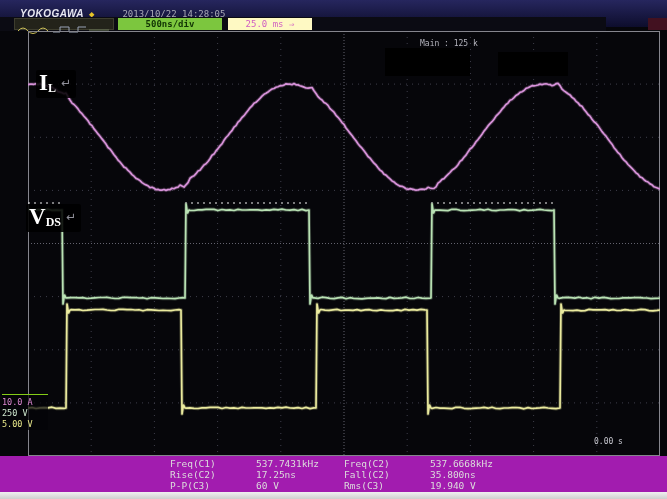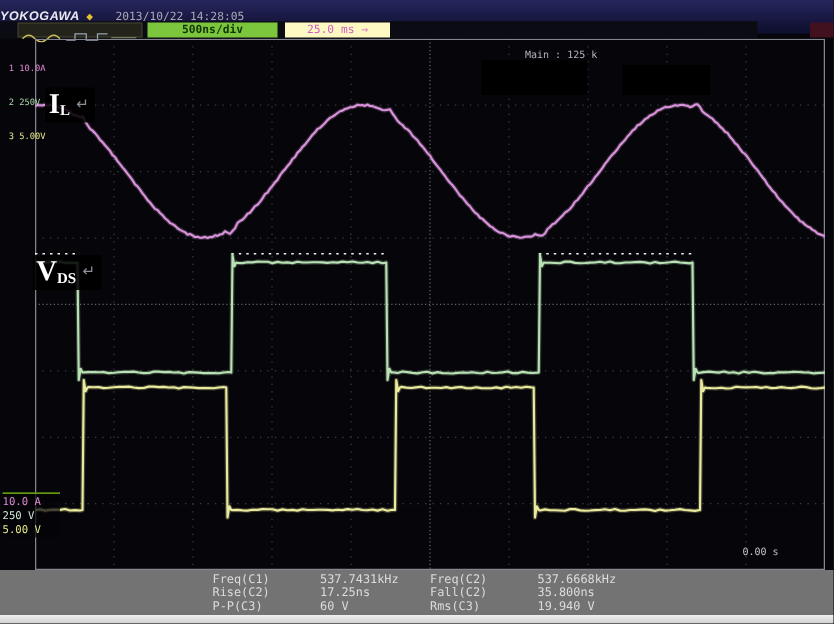--- a/index.html
+++ b/index.html
@@ -1,24 +1,24 @@
 <!DOCTYPE html>
 <html><head>
 <meta charset="utf-8">
 <style>
   html,body{margin:0;padding:0;background:#2a2a2a;}
   .scope{position:relative;width:667px;height:499px;background:#06060a;overflow:hidden;
          font-family:"DejaVu Sans Mono",monospace;}
   
   .topbar{position:absolute;left:0;top:0;width:667px;height:27px;box-sizing:border-box;
-          background:linear-gradient(#26265e,#0d0d2c);display:flex;align-items:center;padding-left:0;}
+          background:linear-gradient(#26265e,#0d0d2c);display:flex;align-items:center;padding-left:20px;}
   .brand{color:#e9e9f2;font-weight:bold;font-style:italic;font-size:10px;letter-spacing:.5px;
          font-family:"Liberation Sans",sans-serif;}
   .diamond{color:#e6c428;font-size:9px;margin-left:5px;}
-  .datetime{color:#a9a9b6;font-size:9px;margin-left:18px;}
+  .datetime{color:#a9a9b6;font-size:9px;margin-left:28px;}
   
   .bar2{position:absolute;left:0;top:17px;width:606px;height:14px;background:#0b0b13;}
   .preview{position:absolute;left:14px;top:1px;width:100px;height:12px;background:#23231a;
            border:1px solid #3d3d2e;box-sizing:border-box;}
   .tb-green{position:absolute;left:118px;top:1px;width:104px;height:12px;background:#7cc63e;
             color:#113404;font-size:9px;font-weight:bold;text-align:center;line-height:12px;}
   .tb-mag{position:absolute;left:228px;top:1px;width:84px;height:12px;background:#fef9c3;
           color:#d05ec2;font-size:9px;text-align:center;line-height:12px;}
   .tb-red{position:absolute;left:648px;top:1px;width:19px;height:12px;background:#421120;}
   
@@ -33,21 +33,21 @@
   .ann{position:absolute;color:#fff;font-family:"Liberation Serif",serif;font-weight:bold;
        background:rgba(0,0,0,.88);padding:0 5px 2px 3px;border-radius:2px;white-space:nowrap;}
   .ann .sym{font-size:23px;}
   .ann .sub{font-size:12px;vertical-align:-2px;}
   .ann .mark{color:#90909a;font-size:12px;font-family:"DejaVu Sans",sans-serif;
              margin-left:5px;vertical-align:3px;font-weight:normal;}
   #ann-il{left:36px;top:70px;}
   #ann-vds{left:26px;top:184px;margin-top:20px;}
   #ann-vgs{left:20px;top:306px;}
   
-  .meas{position:absolute;left:0;top:456px;width:667px;height:36px;background:#737373;
+  .meas{position:absolute;left:0;top:456px;width:667px;height:36px;background:#a21caf;
         color:#dcdcdc;font-size:9.5px;}
   .meas span{position:absolute;white-space:pre;}
   .m-r0{top:2px;} .m-r1{top:13px;} .m-r2{top:24px;}
   .m-c0{left:170px;} .m-c1{left:256px;} .m-c2{left:344px;} .m-c3{left:430px;}
   .bottomstrip{position:absolute;left:0;top:492px;width:667px;height:7px;
                background:linear-gradient(#f0f0f0,#cfcfcf);}
 </style>
 </head>
 <body>
 
@@ -85,25 +85,20 @@
       <path d="M0.0 178.5 L4.0 179.5 L8.0 178.9 L12.0 178.7 L16.0 178.9 L20.0 178.2 L24.0 179.4 L28.0 179.1 L32.0 179.4 L34.0 179.0 L34.0 179.0 L35.0 273.0 L36.5 264.0 L38.0 267.0 L39.0 266.9 L43.0 266.7 L47.0 266.7 L51.0 266.8 L55.0 266.7 L59.0 267.5 L63.0 267.2 L67.0 266.8 L71.0 266.5 L75.0 266.5 L79.0 266.3 L83.0 267.0 L87.0 267.5 L91.0 267.4 L95.0 266.3 L99.0 266.3 L103.0 266.7 L107.0 266.5 L111.0 267.0 L115.0 266.8 L119.0 267.8 L123.0 266.7 L127.0 266.9 L131.0 267.1 L135.0 267.5 L139.0 267.4 L143.0 267.5 L147.0 267.6 L151.0 267.0 L155.0 266.6 L157.0 267.0 L157.0 267.0 L158.0 173.0 L159.5 182.0 L161.0 179.0 L162.0 179.3 L166.0 179.5 L170.0 178.8 L174.0 178.9 L178.0 178.3 L182.0 178.4 L186.0 178.4 L190.0 179.5 L194.0 178.5 L198.0 179.2 L202.0 178.9 L206.0 179.5 L210.0 178.4 L214.0 179.0 L218.0 179.0 L222.0 178.8 L226.0 178.8 L230.0 178.9 L234.0 179.3 L238.0 178.8 L242.0 179.1 L246.0 178.3 L250.0 178.8 L254.0 178.2 L258.0 179.0 L262.0 179.2 L266.0 178.6 L270.0 179.5 L274.0 178.4 L278.0 179.6 L281.0 179.0 L281.0 179.0 L282.0 273.0 L283.5 264.0 L285.0 267.0 L286.0 266.8 L290.0 267.4 L294.0 266.2 L298.0 266.7 L302.0 267.3 L306.0 267.7 L310.0 266.8 L314.0 266.4 L318.0 267.7 L322.0 266.7 L326.0 267.5 L330.0 267.6 L334.0 267.8 L338.0 267.3 L342.0 267.0 L346.0 267.2 L350.0 266.8 L354.0 267.4 L358.0 267.6 L362.0 266.4 L366.0 267.4 L370.0 267.2 L374.0 266.9 L378.0 266.2 L382.0 267.5 L386.0 267.5 L390.0 266.5 L394.0 267.1 L398.0 267.4 L402.0 267.1 L403.0 267.0 L403.0 267.0 L404.0 173.0 L405.5 182.0 L407.0 179.0 L408.0 179.2 L412.0 179.2 L416.0 179.4 L420.0 179.6 L424.0 178.3 L428.0 178.3 L432.0 179.3 L436.0 179.6 L440.0 179.4 L444.0 179.1 L448.0 179.0 L452.0 178.4 L456.0 179.2 L460.0 178.2 L464.0 179.5 L468.0 179.6 L472.0 179.0 L476.0 179.0 L480.0 178.7 L484.0 178.5 L488.0 178.9 L492.0 179.8 L496.0 178.6 L500.0 179.5 L504.0 179.2 L508.0 178.8 L512.0 178.3 L516.0 179.0 L520.0 179.3 L524.0 179.7 L526.0 179.0 L526.0 179.0 L527.0 273.0 L528.5 264.0 L530.0 267.0 L531.0 267.3 L535.0 266.7 L539.0 266.3 L543.0 266.7 L547.0 267.1 L551.0 266.2 L555.0 267.2 L559.0 266.8 L563.0 267.8 L567.0 266.3 L571.0 267.2 L575.0 266.4 L579.0 266.9 L583.0 267.7 L587.0 267.5 L591.0 267.5 L595.0 266.8 L599.0 266.9 L603.0 266.8 L607.0 266.5 L611.0 266.6 L615.0 266.9 L619.0 267.0 L623.0 267.7 L627.0 267.3 L631.0 267.1 L632.0 267.0" stroke="#b9e2b4" stroke-width="1.7" fill="none" stroke-linejoin="round"></path>
       <path d="M0.0 377.1 L4.0 376.5 L8.0 377.5 L12.0 376.9 L16.0 376.7 L20.0 376.9 L24.0 376.2 L28.0 377.4 L32.0 377.1 L36.0 377.4 L38.0 377.0 L38.0 377.0 L39.0 273.0 L40.5 282.0 L42.0 279.0 L43.0 278.7 L47.0 278.8 L51.0 278.7 L55.0 279.5 L59.0 279.2 L63.0 278.8 L67.0 278.5 L71.0 278.5 L75.0 278.3 L79.0 279.0 L83.0 279.5 L87.0 279.4 L91.0 278.3 L95.0 278.3 L99.0 278.7 L103.0 278.5 L107.0 279.0 L111.0 278.8 L115.0 279.8 L119.0 278.7 L123.0 278.9 L127.0 279.1 L131.0 279.5 L135.0 279.4 L139.0 279.5 L143.0 279.6 L147.0 279.0 L151.0 278.6 L153.0 279.0 L153.0 279.0 L154.0 383.0 L155.5 374.0 L157.0 377.0 L158.0 377.1 L162.0 376.9 L166.0 377.3 L170.0 377.5 L174.0 376.8 L178.0 376.9 L182.0 376.3 L186.0 376.4 L190.0 376.4 L194.0 377.5 L198.0 376.5 L202.0 377.2 L206.0 376.9 L210.0 377.5 L214.0 376.4 L218.0 377.0 L222.0 377.0 L226.0 376.8 L230.0 376.8 L234.0 376.9 L238.0 377.3 L242.0 376.8 L246.0 377.1 L250.0 376.3 L254.0 376.8 L258.0 376.2 L262.0 377.0 L266.0 377.2 L270.0 376.6 L274.0 377.5 L278.0 376.4 L282.0 377.6 L286.0 376.8 L288.0 377.0 L288.0 377.0 L289.0 273.0 L290.5 282.0 L292.0 279.0 L293.0 278.5 L297.0 279.1 L301.0 279.4 L305.0 278.9 L309.0 278.4 L313.0 279.5 L317.0 279.2 L321.0 279.2 L325.0 279.4 L329.0 278.7 L333.0 279.6 L337.0 278.9 L341.0 278.6 L345.0 279.5 L349.0 279.6 L353.0 278.8 L357.0 279.5 L361.0 279.6 L365.0 279.6 L369.0 278.9 L373.0 279.7 L377.0 278.4 L381.0 279.2 L385.0 278.6 L389.0 279.2 L393.0 278.4 L397.0 278.9 L399.0 279.0 L399.0 279.0 L400.0 383.0 L401.5 374.0 L403.0 377.0 L404.0 377.4 L408.0 376.5 L412.0 377.2 L416.0 377.2 L420.0 377.4 L424.0 377.6 L428.0 376.3 L432.0 376.3 L436.0 377.3 L440.0 377.6 L444.0 377.4 L448.0 377.1 L452.0 377.0 L456.0 376.4 L460.0 377.2 L464.0 376.2 L468.0 377.5 L472.0 377.6 L476.0 377.0 L480.0 377.0 L484.0 376.7 L488.0 376.5 L492.0 376.9 L496.0 377.8 L500.0 376.6 L504.0 377.5 L508.0 377.2 L512.0 376.8 L516.0 376.3 L520.0 377.0 L524.0 377.3 L528.0 377.7 L532.0 377.0 L532.0 377.0 L533.0 273.0 L534.5 282.0 L536.0 279.0 L537.0 279.3 L541.0 279.5 L545.0 279.6 L549.0 279.2 L553.0 279.8 L557.0 279.6 L561.0 278.4 L565.0 278.8 L569.0 278.9 L573.0 278.8 L577.0 278.6 L581.0 279.3 L585.0 278.6 L589.0 279.5 L593.0 279.3 L597.0 278.7 L601.0 279.2 L605.0 279.5 L609.0 279.0 L613.0 278.3 L617.0 278.7 L621.0 279.6 L625.0 279.8 L629.0 279.4 L632.0 279.0" stroke="#eaea9e" stroke-width="3.6" fill="none" opacity="0.26" stroke-linejoin="round"></path>
       <path d="M0.0 377.1 L4.0 376.5 L8.0 377.5 L12.0 376.9 L16.0 376.7 L20.0 376.9 L24.0 376.2 L28.0 377.4 L32.0 377.1 L36.0 377.4 L38.0 377.0 L38.0 377.0 L39.0 273.0 L40.5 282.0 L42.0 279.0 L43.0 278.7 L47.0 278.8 L51.0 278.7 L55.0 279.5 L59.0 279.2 L63.0 278.8 L67.0 278.5 L71.0 278.5 L75.0 278.3 L79.0 279.0 L83.0 279.5 L87.0 279.4 L91.0 278.3 L95.0 278.3 L99.0 278.7 L103.0 278.5 L107.0 279.0 L111.0 278.8 L115.0 279.8 L119.0 278.7 L123.0 278.9 L127.0 279.1 L131.0 279.5 L135.0 279.4 L139.0 279.5 L143.0 279.6 L147.0 279.0 L151.0 278.6 L153.0 279.0 L153.0 279.0 L154.0 383.0 L155.5 374.0 L157.0 377.0 L158.0 377.1 L162.0 376.9 L166.0 377.3 L170.0 377.5 L174.0 376.8 L178.0 376.9 L182.0 376.3 L186.0 376.4 L190.0 376.4 L194.0 377.5 L198.0 376.5 L202.0 377.2 L206.0 376.9 L210.0 377.5 L214.0 376.4 L218.0 377.0 L222.0 377.0 L226.0 376.8 L230.0 376.8 L234.0 376.9 L238.0 377.3 L242.0 376.8 L246.0 377.1 L250.0 376.3 L254.0 376.8 L258.0 376.2 L262.0 377.0 L266.0 377.2 L270.0 376.6 L274.0 377.5 L278.0 376.4 L282.0 377.6 L286.0 376.8 L288.0 377.0 L288.0 377.0 L289.0 273.0 L290.5 282.0 L292.0 279.0 L293.0 278.5 L297.0 279.1 L301.0 279.4 L305.0 278.9 L309.0 278.4 L313.0 279.5 L317.0 279.2 L321.0 279.2 L325.0 279.4 L329.0 278.7 L333.0 279.6 L337.0 278.9 L341.0 278.6 L345.0 279.5 L349.0 279.6 L353.0 278.8 L357.0 279.5 L361.0 279.6 L365.0 279.6 L369.0 278.9 L373.0 279.7 L377.0 278.4 L381.0 279.2 L385.0 278.6 L389.0 279.2 L393.0 278.4 L397.0 278.9 L399.0 279.0 L399.0 279.0 L400.0 383.0 L401.5 374.0 L403.0 377.0 L404.0 377.4 L408.0 376.5 L412.0 377.2 L416.0 377.2 L420.0 377.4 L424.0 377.6 L428.0 376.3 L432.0 376.3 L436.0 377.3 L440.0 377.6 L444.0 377.4 L448.0 377.1 L452.0 377.0 L456.0 376.4 L460.0 377.2 L464.0 376.2 L468.0 377.5 L472.0 377.6 L476.0 377.0 L480.0 377.0 L484.0 376.7 L488.0 376.5 L492.0 376.9 L496.0 377.8 L500.0 376.6 L504.0 377.5 L508.0 377.2 L512.0 376.8 L516.0 376.3 L520.0 377.0 L524.0 377.3 L528.0 377.7 L532.0 377.0 L532.0 377.0 L533.0 273.0 L534.5 282.0 L536.0 279.0 L537.0 279.3 L541.0 279.5 L545.0 279.6 L549.0 279.2 L553.0 279.8 L557.0 279.6 L561.0 278.4 L565.0 278.8 L569.0 278.9 L573.0 278.8 L577.0 278.6 L581.0 279.3 L585.0 278.6 L589.0 279.5 L593.0 279.3 L597.0 278.7 L601.0 279.2 L605.0 279.5 L609.0 279.0 L613.0 278.3 L617.0 278.7 L621.0 279.6 L625.0 279.8 L629.0 279.4 L632.0 279.0" stroke="#eaea9e" stroke-width="1.7" fill="none" stroke-linejoin="round"></path>
       <path d="M0.0 53.6 L2.0 53.2 L4.0 53.2 L6.0 53.3 L8.0 52.8 L10.0 53.7 L12.0 52.7 L14.0 53.9 L16.0 54.4 L18.0 54.5 L20.0 55.3 L22.0 56.0 L24.0 56.1 L26.0 57.6 L28.0 58.3 L30.0 60.7 L32.0 61.1 L34.0 61.7 L36.0 62.7 L38.0 62.1 L40.0 65.7 L42.0 69.0 L44.0 72.1 L46.0 73.5 L48.0 75.5 L50.0 77.9 L52.0 80.9 L54.0 82.7 L56.0 85.2 L58.0 87.4 L60.0 89.7 L62.0 93.1 L64.0 94.6 L66.0 97.9 L68.0 100.3 L70.0 102.9 L72.0 105.2 L74.0 107.9 L76.0 110.4 L78.0 113.1 L80.0 116.5 L82.0 118.1 L84.0 120.7 L86.0 123.7 L88.0 126.1 L90.0 129.1 L92.0 131.0 L94.0 133.6 L96.0 136.1 L98.0 137.0 L100.0 139.4 L102.0 141.1 L104.0 143.6 L106.0 145.2 L108.0 147.4 L110.0 148.3 L112.0 149.6 L114.0 151.6 L116.0 152.9 L118.0 153.9 L120.0 154.8 L122.0 156.7 L124.0 156.2 L126.0 157.3 L128.0 158.7 L130.0 158.4 L132.0 159.2 L134.0 159.1 L136.0 158.5 L138.0 159.4 L140.0 158.6 L142.0 158.7 L144.0 157.2 L146.0 157.7 L148.0 156.6 L150.0 156.2 L152.0 154.0 L154.0 155.1 L156.0 156.1 L158.0 153.8 L160.0 151.7 L162.0 147.3 L164.0 145.8 L166.0 144.8 L168.0 142.7 L170.0 140.0 L172.0 139.2 L174.0 136.6 L176.0 133.9 L178.0 132.8 L180.0 130.5 L182.0 127.7 L184.0 124.3 L186.0 123.1 L188.0 119.9 L190.0 117.6 L192.0 114.9 L194.0 112.9 L196.0 109.3 L198.0 106.5 L200.0 104.5 L202.0 101.8 L204.0 99.6 L206.0 96.2 L208.0 94.6 L210.0 91.1 L212.0 89.3 L214.0 86.5 L216.0 84.7 L218.0 82.1 L220.0 79.5 L222.0 76.8 L224.0 74.9 L226.0 72.2 L228.0 71.3 L230.0 69.4 L232.0 67.4 L234.0 65.1 L236.0 63.3 L238.0 62.3 L240.0 61.0 L242.0 59.4 L244.0 58.0 L246.0 57.5 L248.0 56.2 L250.0 55.7 L252.0 54.8 L254.0 54.7 L256.0 54.1 L258.0 52.8 L260.0 53.2 L262.0 53.1 L264.0 53.7 L266.0 52.6 L268.0 53.8 L270.0 53.9 L272.0 54.7 L274.0 55.4 L276.0 56.1 L278.0 57.0 L280.0 57.2 L282.0 56.8 L284.0 56.5 L286.0 59.8 L288.0 62.5 L290.0 65.6 L292.0 67.6 L294.0 69.0 L296.0 71.5 L298.0 72.5 L300.0 74.4 L302.0 77.6 L304.0 79.4 L306.0 81.2 L308.0 84.3 L310.0 86.3 L312.0 88.8 L314.0 91.6 L316.0 93.4 L318.0 97.0 L320.0 99.6 L322.0 102.1 L324.0 104.5 L326.0 107.3 L328.0 109.8 L330.0 112.8 L332.0 115.2 L334.0 117.2 L336.0 119.7 L338.0 122.6 L340.0 125.5 L342.0 127.1 L344.0 129.7 L346.0 132.2 L348.0 134.0 L350.0 136.8 L352.0 139.1 L354.0 140.5 L356.0 143.2 L358.0 144.1 L360.0 146.1 L362.0 147.9 L364.0 149.9 L366.0 150.9 L368.0 152.8 L370.0 154.1 L372.0 155.2 L374.0 155.3 L376.0 156.3 L378.0 157.7 L380.0 158.4 L382.0 157.7 L384.0 158.1 L386.0 158.6 L388.0 159.2 L390.0 159.0 L392.0 158.4 L394.0 158.2 L396.0 158.3 L398.0 158.0 L400.0 156.3 L402.0 157.0 L404.0 157.5 L406.0 157.4 L408.0 155.8 L410.0 152.2 L412.0 150.6 L414.0 148.4 L416.0 147.6 L418.0 145.4 L420.0 143.4 L422.0 141.5 L424.0 139.1 L426.0 137.8 L428.0 136.2 L430.0 133.7 L432.0 130.4 L434.0 129.0 L436.0 126.3 L438.0 124.1 L440.0 120.9 L442.0 118.0 L444.0 116.5 L446.0 114.0 L448.0 110.8 L450.0 108.6 L452.0 106.0 L454.0 103.3 L456.0 100.1 L458.0 97.7 L460.0 94.9 L462.0 92.6 L464.0 90.7 L466.0 88.2 L468.0 85.1 L470.0 83.1 L472.0 81.0 L474.0 78.2 L476.0 76.1 L478.0 73.5 L480.0 72.1 L482.0 69.2 L484.0 68.5 L486.0 66.6 L488.0 64.4 L490.0 63.3 L492.0 61.4 L494.0 60.7 L496.0 59.5 L498.0 57.4 L500.0 56.8 L502.0 55.7 L504.0 54.7 L506.0 54.8 L508.0 54.5 L510.0 54.0 L512.0 53.1 L514.0 53.6 L516.0 53.0 L518.0 52.8 L520.0 53.3 L522.0 53.6 L524.0 54.7 L526.0 54.1 L528.0 52.7 L530.0 52.4 L532.0 54.6 L534.0 58.2 L536.0 59.9 L538.0 61.2 L540.0 62.7 L542.0 63.9 L544.0 66.4 L546.0 67.7 L548.0 70.3 L550.0 71.9 L552.0 74.4 L554.0 75.3 L556.0 78.4 L558.0 80.7 L560.0 83.5 L562.0 85.1 L564.0 88.2 L566.0 90.8 L568.0 92.2 L570.0 94.6 L572.0 97.6 L574.0 100.6 L576.0 103.0 L578.0 105.1 L580.0 108.1 L582.0 110.8 L584.0 113.2 L586.0 116.7 L588.0 119.0 L590.0 121.7 L592.0 123.4 L594.0 126.7 L596.0 129.1 L598.0 130.8 L600.0 133.5 L602.0 135.4 L604.0 137.4 L606.0 139.5 L608.0 141.9 L610.0 143.2 L612.0 145.9 L614.0 146.7 L616.0 148.7 L618.0 150.2 L620.0 151.0 L622.0 152.9 L624.0 153.8 L626.0 155.8 L628.0 156.5 L630.0 157.2 L632.0 158.2" stroke="#d893da" stroke-width="3.6" fill="none" opacity="0.26" stroke-linejoin="round"></path>
       <path d="M0.0 53.6 L2.0 53.2 L4.0 53.2 L6.0 53.3 L8.0 52.8 L10.0 53.7 L12.0 52.7 L14.0 53.9 L16.0 54.4 L18.0 54.5 L20.0 55.3 L22.0 56.0 L24.0 56.1 L26.0 57.6 L28.0 58.3 L30.0 60.7 L32.0 61.1 L34.0 61.7 L36.0 62.7 L38.0 62.1 L40.0 65.7 L42.0 69.0 L44.0 72.1 L46.0 73.5 L48.0 75.5 L50.0 77.9 L52.0 80.9 L54.0 82.7 L56.0 85.2 L58.0 87.4 L60.0 89.7 L62.0 93.1 L64.0 94.6 L66.0 97.9 L68.0 100.3 L70.0 102.9 L72.0 105.2 L74.0 107.9 L76.0 110.4 L78.0 113.1 L80.0 116.5 L82.0 118.1 L84.0 120.7 L86.0 123.7 L88.0 126.1 L90.0 129.1 L92.0 131.0 L94.0 133.6 L96.0 136.1 L98.0 137.0 L100.0 139.4 L102.0 141.1 L104.0 143.6 L106.0 145.2 L108.0 147.4 L110.0 148.3 L112.0 149.6 L114.0 151.6 L116.0 152.9 L118.0 153.9 L120.0 154.8 L122.0 156.7 L124.0 156.2 L126.0 157.3 L128.0 158.7 L130.0 158.4 L132.0 159.2 L134.0 159.1 L136.0 158.5 L138.0 159.4 L140.0 158.6 L142.0 158.7 L144.0 157.2 L146.0 157.7 L148.0 156.6 L150.0 156.2 L152.0 154.0 L154.0 155.1 L156.0 156.1 L158.0 153.8 L160.0 151.7 L162.0 147.3 L164.0 145.8 L166.0 144.8 L168.0 142.7 L170.0 140.0 L172.0 139.2 L174.0 136.6 L176.0 133.9 L178.0 132.8 L180.0 130.5 L182.0 127.7 L184.0 124.3 L186.0 123.1 L188.0 119.9 L190.0 117.6 L192.0 114.9 L194.0 112.9 L196.0 109.3 L198.0 106.5 L200.0 104.5 L202.0 101.8 L204.0 99.6 L206.0 96.2 L208.0 94.6 L210.0 91.1 L212.0 89.3 L214.0 86.5 L216.0 84.7 L218.0 82.1 L220.0 79.5 L222.0 76.8 L224.0 74.9 L226.0 72.2 L228.0 71.3 L230.0 69.4 L232.0 67.4 L234.0 65.1 L236.0 63.3 L238.0 62.3 L240.0 61.0 L242.0 59.4 L244.0 58.0 L246.0 57.5 L248.0 56.2 L250.0 55.7 L252.0 54.8 L254.0 54.7 L256.0 54.1 L258.0 52.8 L260.0 53.2 L262.0 53.1 L264.0 53.7 L266.0 52.6 L268.0 53.8 L270.0 53.9 L272.0 54.7 L274.0 55.4 L276.0 56.1 L278.0 57.0 L280.0 57.2 L282.0 56.8 L284.0 56.5 L286.0 59.8 L288.0 62.5 L290.0 65.6 L292.0 67.6 L294.0 69.0 L296.0 71.5 L298.0 72.5 L300.0 74.4 L302.0 77.6 L304.0 79.4 L306.0 81.2 L308.0 84.3 L310.0 86.3 L312.0 88.8 L314.0 91.6 L316.0 93.4 L318.0 97.0 L320.0 99.6 L322.0 102.1 L324.0 104.5 L326.0 107.3 L328.0 109.8 L330.0 112.8 L332.0 115.2 L334.0 117.2 L336.0 119.7 L338.0 122.6 L340.0 125.5 L342.0 127.1 L344.0 129.7 L346.0 132.2 L348.0 134.0 L350.0 136.8 L352.0 139.1 L354.0 140.5 L356.0 143.2 L358.0 144.1 L360.0 146.1 L362.0 147.9 L364.0 149.9 L366.0 150.9 L368.0 152.8 L370.0 154.1 L372.0 155.2 L374.0 155.3 L376.0 156.3 L378.0 157.7 L380.0 158.4 L382.0 157.7 L384.0 158.1 L386.0 158.6 L388.0 159.2 L390.0 159.0 L392.0 158.4 L394.0 158.2 L396.0 158.3 L398.0 158.0 L400.0 156.3 L402.0 157.0 L404.0 157.5 L406.0 157.4 L408.0 155.8 L410.0 152.2 L412.0 150.6 L414.0 148.4 L416.0 147.6 L418.0 145.4 L420.0 143.4 L422.0 141.5 L424.0 139.1 L426.0 137.8 L428.0 136.2 L430.0 133.7 L432.0 130.4 L434.0 129.0 L436.0 126.3 L438.0 124.1 L440.0 120.9 L442.0 118.0 L444.0 116.5 L446.0 114.0 L448.0 110.8 L450.0 108.6 L452.0 106.0 L454.0 103.3 L456.0 100.1 L458.0 97.7 L460.0 94.9 L462.0 92.6 L464.0 90.7 L466.0 88.2 L468.0 85.1 L470.0 83.1 L472.0 81.0 L474.0 78.2 L476.0 76.1 L478.0 73.5 L480.0 72.1 L482.0 69.2 L484.0 68.5 L486.0 66.6 L488.0 64.4 L490.0 63.3 L492.0 61.4 L494.0 60.7 L496.0 59.5 L498.0 57.4 L500.0 56.8 L502.0 55.7 L504.0 54.7 L506.0 54.8 L508.0 54.5 L510.0 54.0 L512.0 53.1 L514.0 53.6 L516.0 53.0 L518.0 52.8 L520.0 53.3 L522.0 53.6 L524.0 54.7 L526.0 54.1 L528.0 52.7 L530.0 52.4 L532.0 54.6 L534.0 58.2 L536.0 59.9 L538.0 61.2 L540.0 62.7 L542.0 63.9 L544.0 66.4 L546.0 67.7 L548.0 70.3 L550.0 71.9 L552.0 74.4 L554.0 75.3 L556.0 78.4 L558.0 80.7 L560.0 83.5 L562.0 85.1 L564.0 88.2 L566.0 90.8 L568.0 92.2 L570.0 94.6 L572.0 97.6 L574.0 100.6 L576.0 103.0 L578.0 105.1 L580.0 108.1 L582.0 110.8 L584.0 113.2 L586.0 116.7 L588.0 119.0 L590.0 121.7 L592.0 123.4 L594.0 126.7 L596.0 129.1 L598.0 130.8 L600.0 133.5 L602.0 135.4 L604.0 137.4 L606.0 139.5 L608.0 141.9 L610.0 143.2 L612.0 145.9 L614.0 146.7 L616.0 148.7 L618.0 150.2 L620.0 151.0 L622.0 152.9 L624.0 153.8 L626.0 155.8 L628.0 156.5 L630.0 157.2 L632.0 158.2" stroke="#d893da" stroke-width="1.7" fill="none" stroke-linejoin="round"></path>
     </svg>
 
   <div class="rec">Main : 125 k</div>
   <div class="timezero">0.00 s</div>
 
-  <div class="chmarks">
-    <div style="color: rgb(224, 137, 212);">1 10.0A</div>
-    <div style="color: rgb(168, 220, 168);">2 250V</div>
-    <div style="color: rgb(232, 232, 138);">3 5.00V</div>
-  </div>
 
   <div class="chscales">
     <div style="color: rgb(224, 137, 212);">10.0 A</div>
     <div style="color: rgb(207, 232, 207);">250 V</div>
     <div style="color: rgb(232, 232, 138);">5.00 V</div>
   </div>
 
   <div class="ann" id="ann-il">
     <span class="sym">I</span><span class="sub">L</span><span class="mark">↵</span>
   </div>

